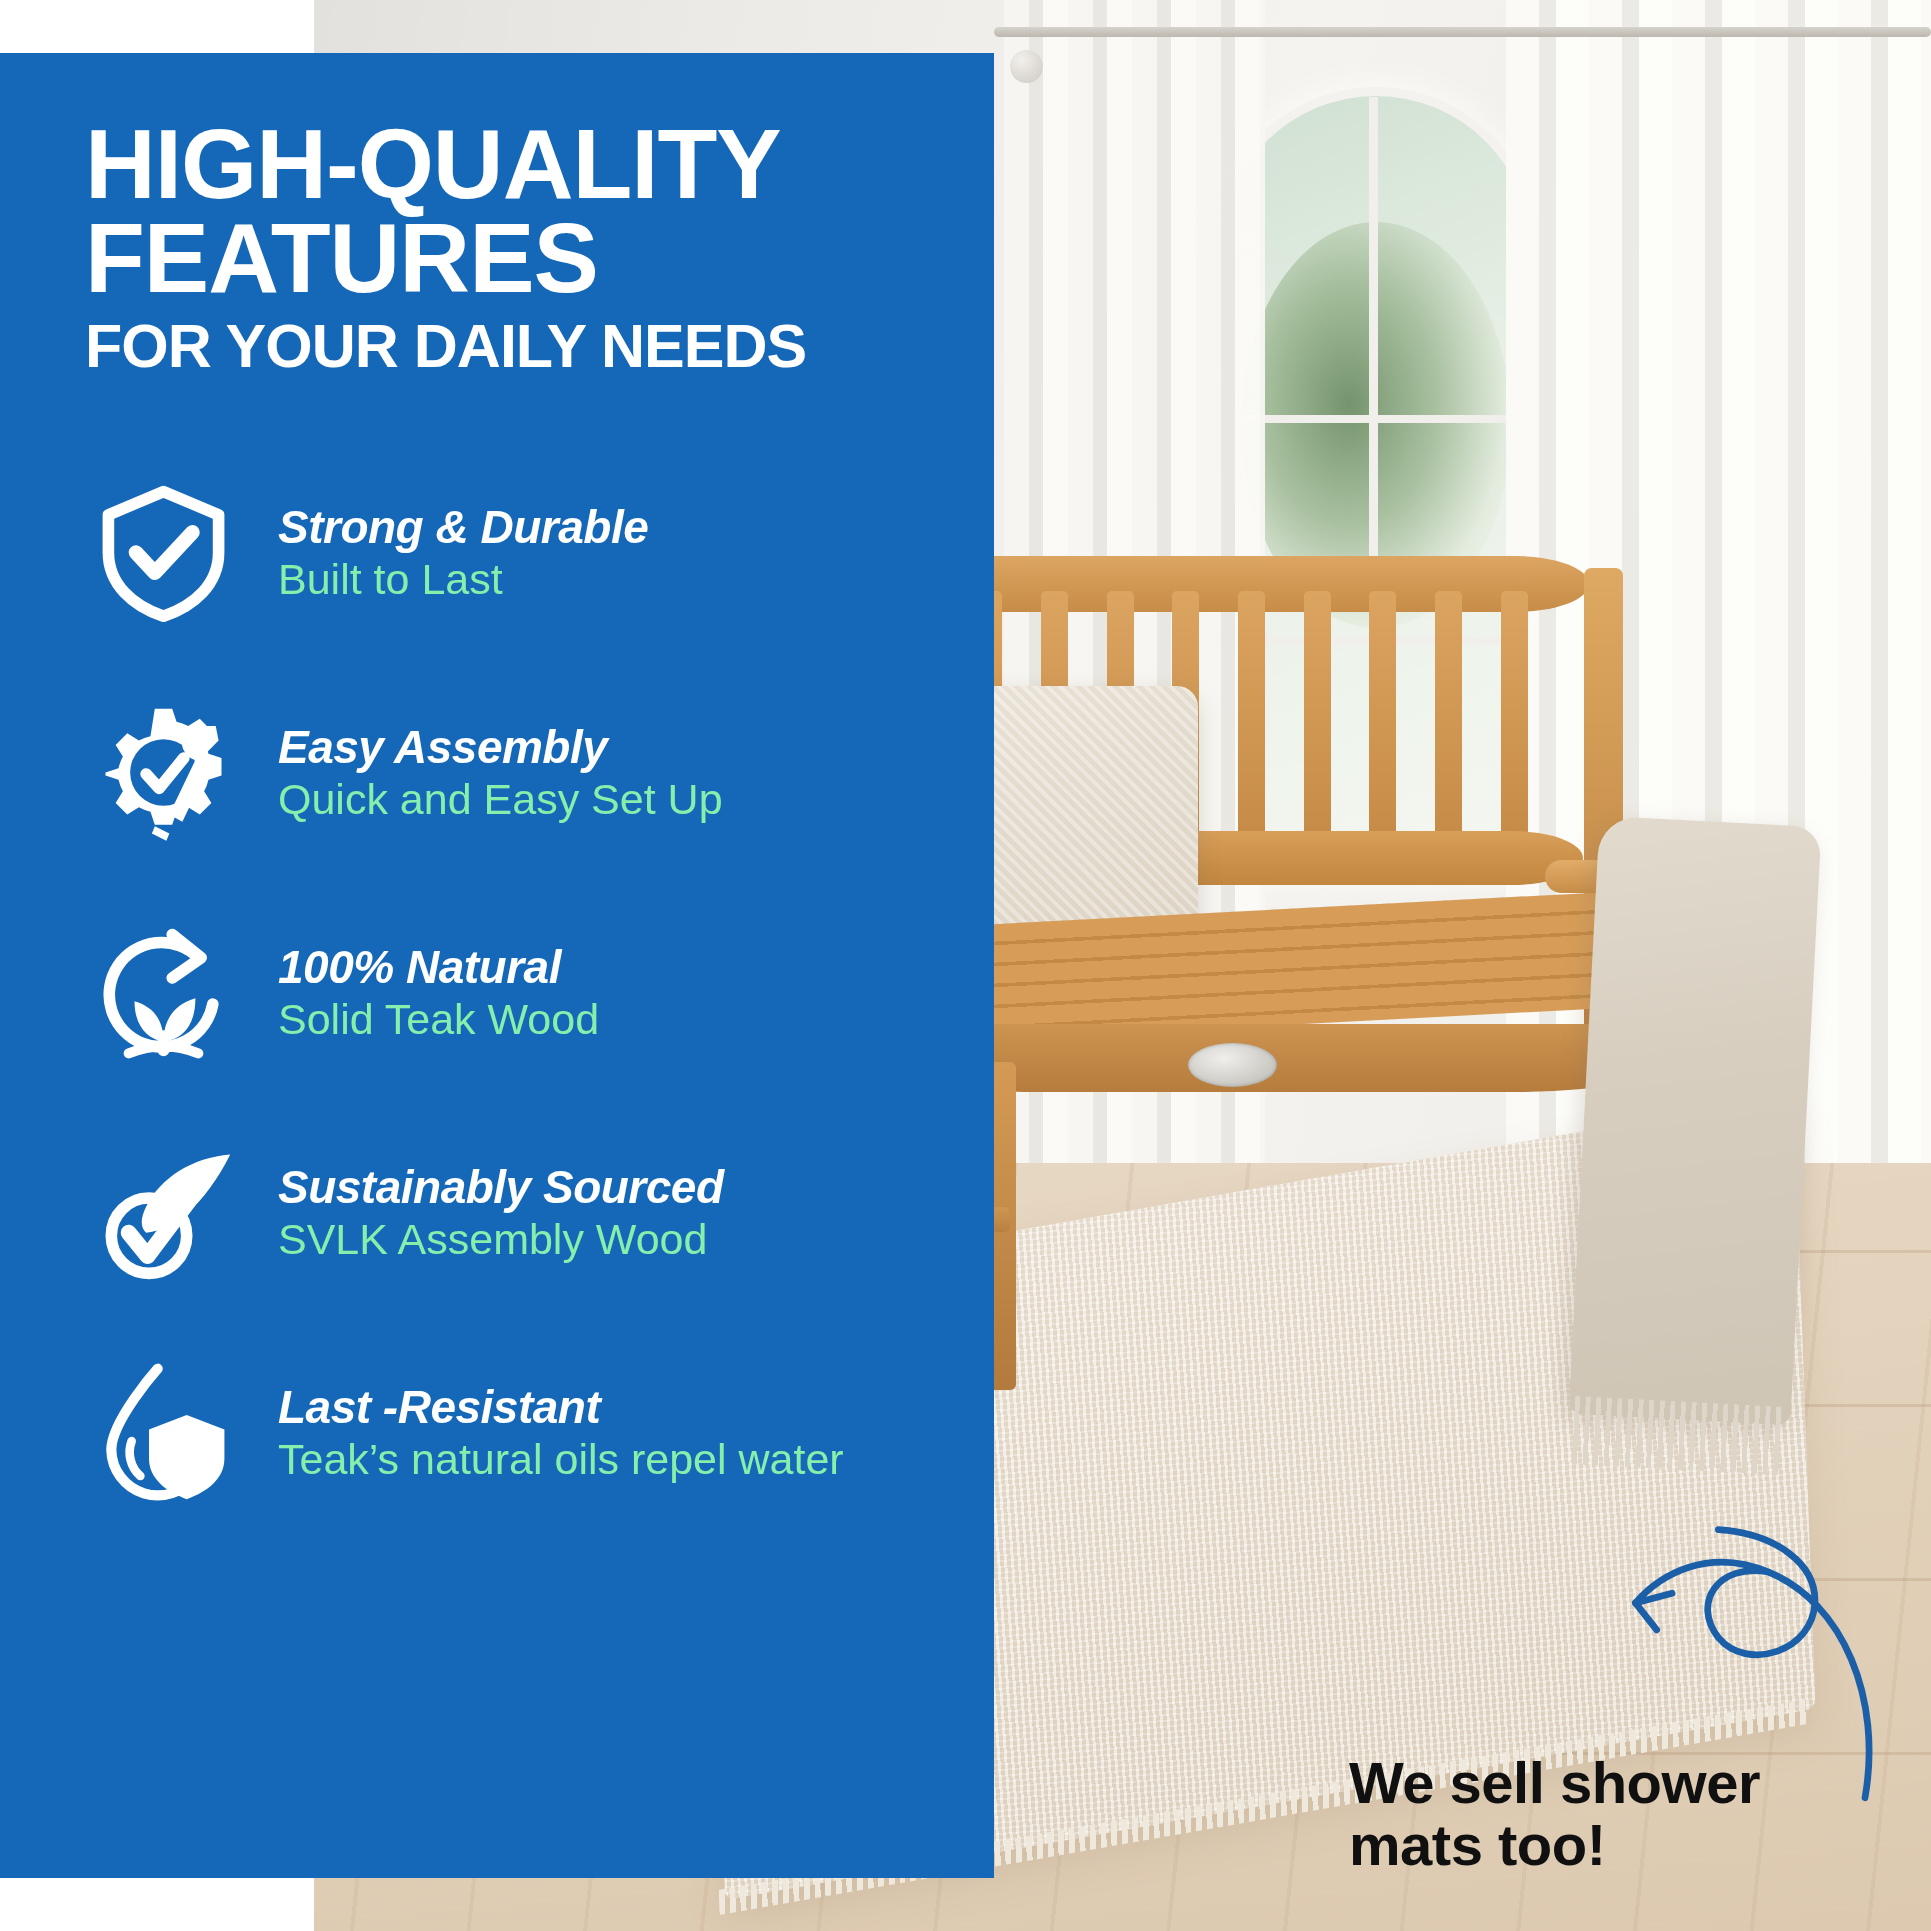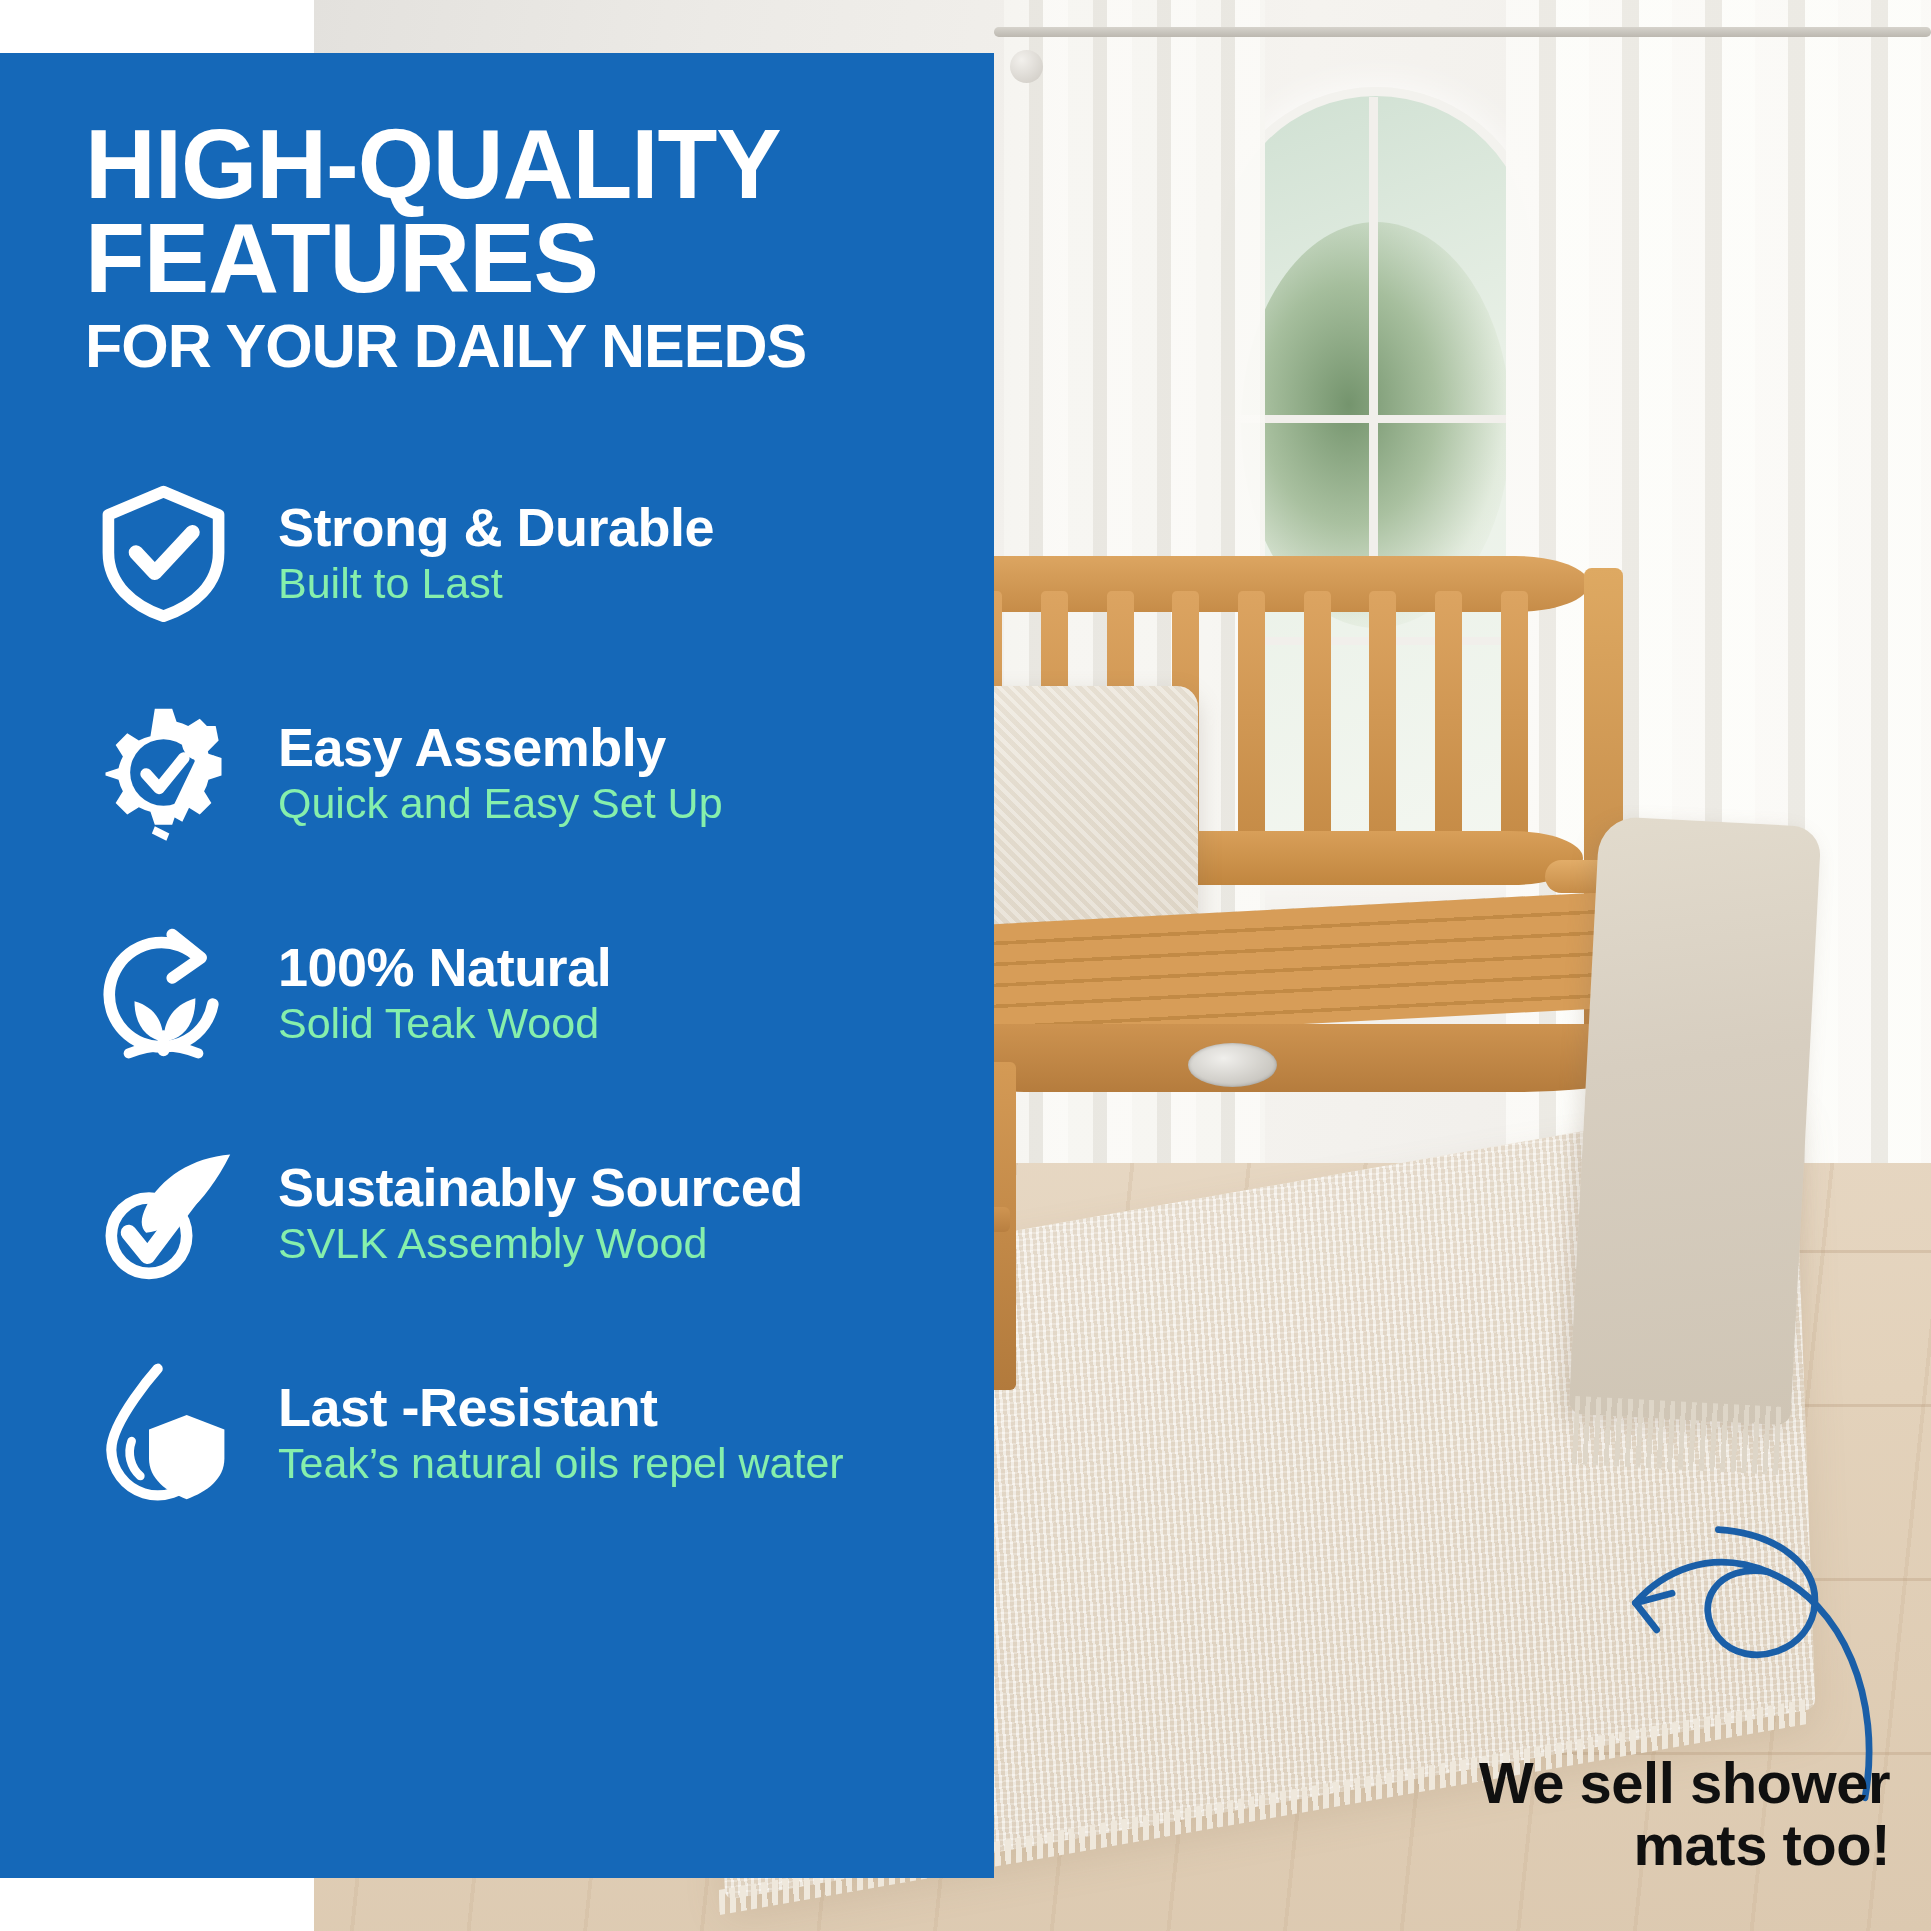--- a/index.html
+++ b/index.html
@@ -199,31 +199,31 @@
     padding-left:81px; padding-right:44px;
     margin-bottom:46px; min-height:174px;
   }
   .feat-icon{
     flex:0 0 164px; width:164px; height:164px;
     display:flex; align-items:center; justify-content:center;
   }
   .feat-icon svg{ width:145px; height:145px; display:block; }
   .feat-text{ flex:1 1 auto; }
   .feat-title{
-    color:#ffffff; font-size:54px; font-weight:bold; line-height:1.06;
-    letter-spacing:-0.5px; margin-bottom:3.9px;
+    color:#ffffff; font-size:46px; font-weight:bold; line-height:1.06;
+    letter-spacing:-0.5px; margin-bottom:3.9px;font-style:italic;
   }
   .feat-sub{
     color:#86efac; font-size:43px; font-weight:400; line-height:1.1;
   }
 
   
   #callout{
     position:absolute; right:41px; bottom:56px; width:541px;
-    text-align:right; color:#101010;
+    text-align:left; color:#101010;
     font-size:58px; font-weight:bold; line-height:1.06;
     letter-spacing:-0.5px;
   }
   #arrow-svg{
     position:absolute; left:1429px; top:1458px; width:463px; height:367px;
     pointer-events:none;
   }
 </style>
 </head>
 <body>

